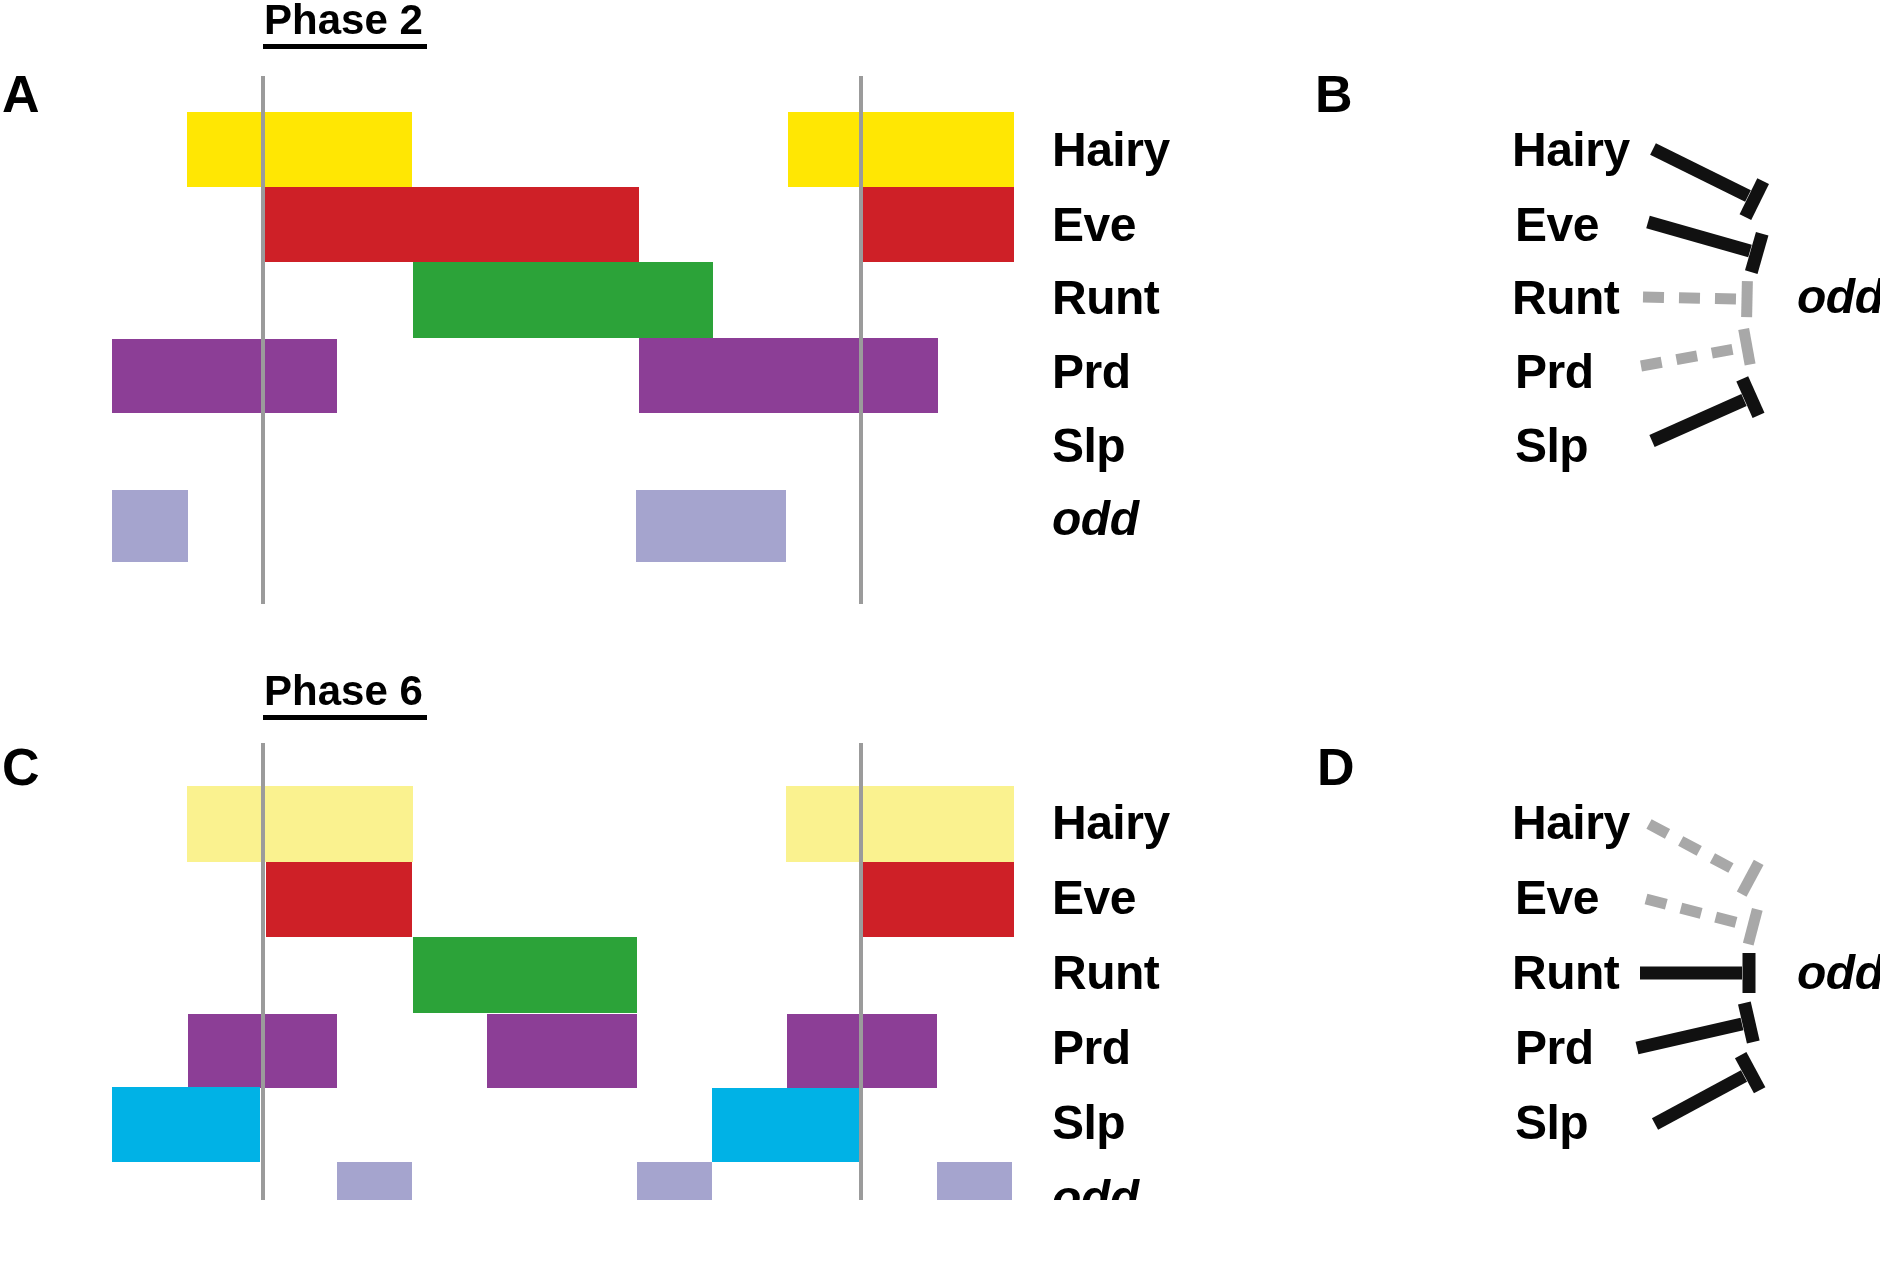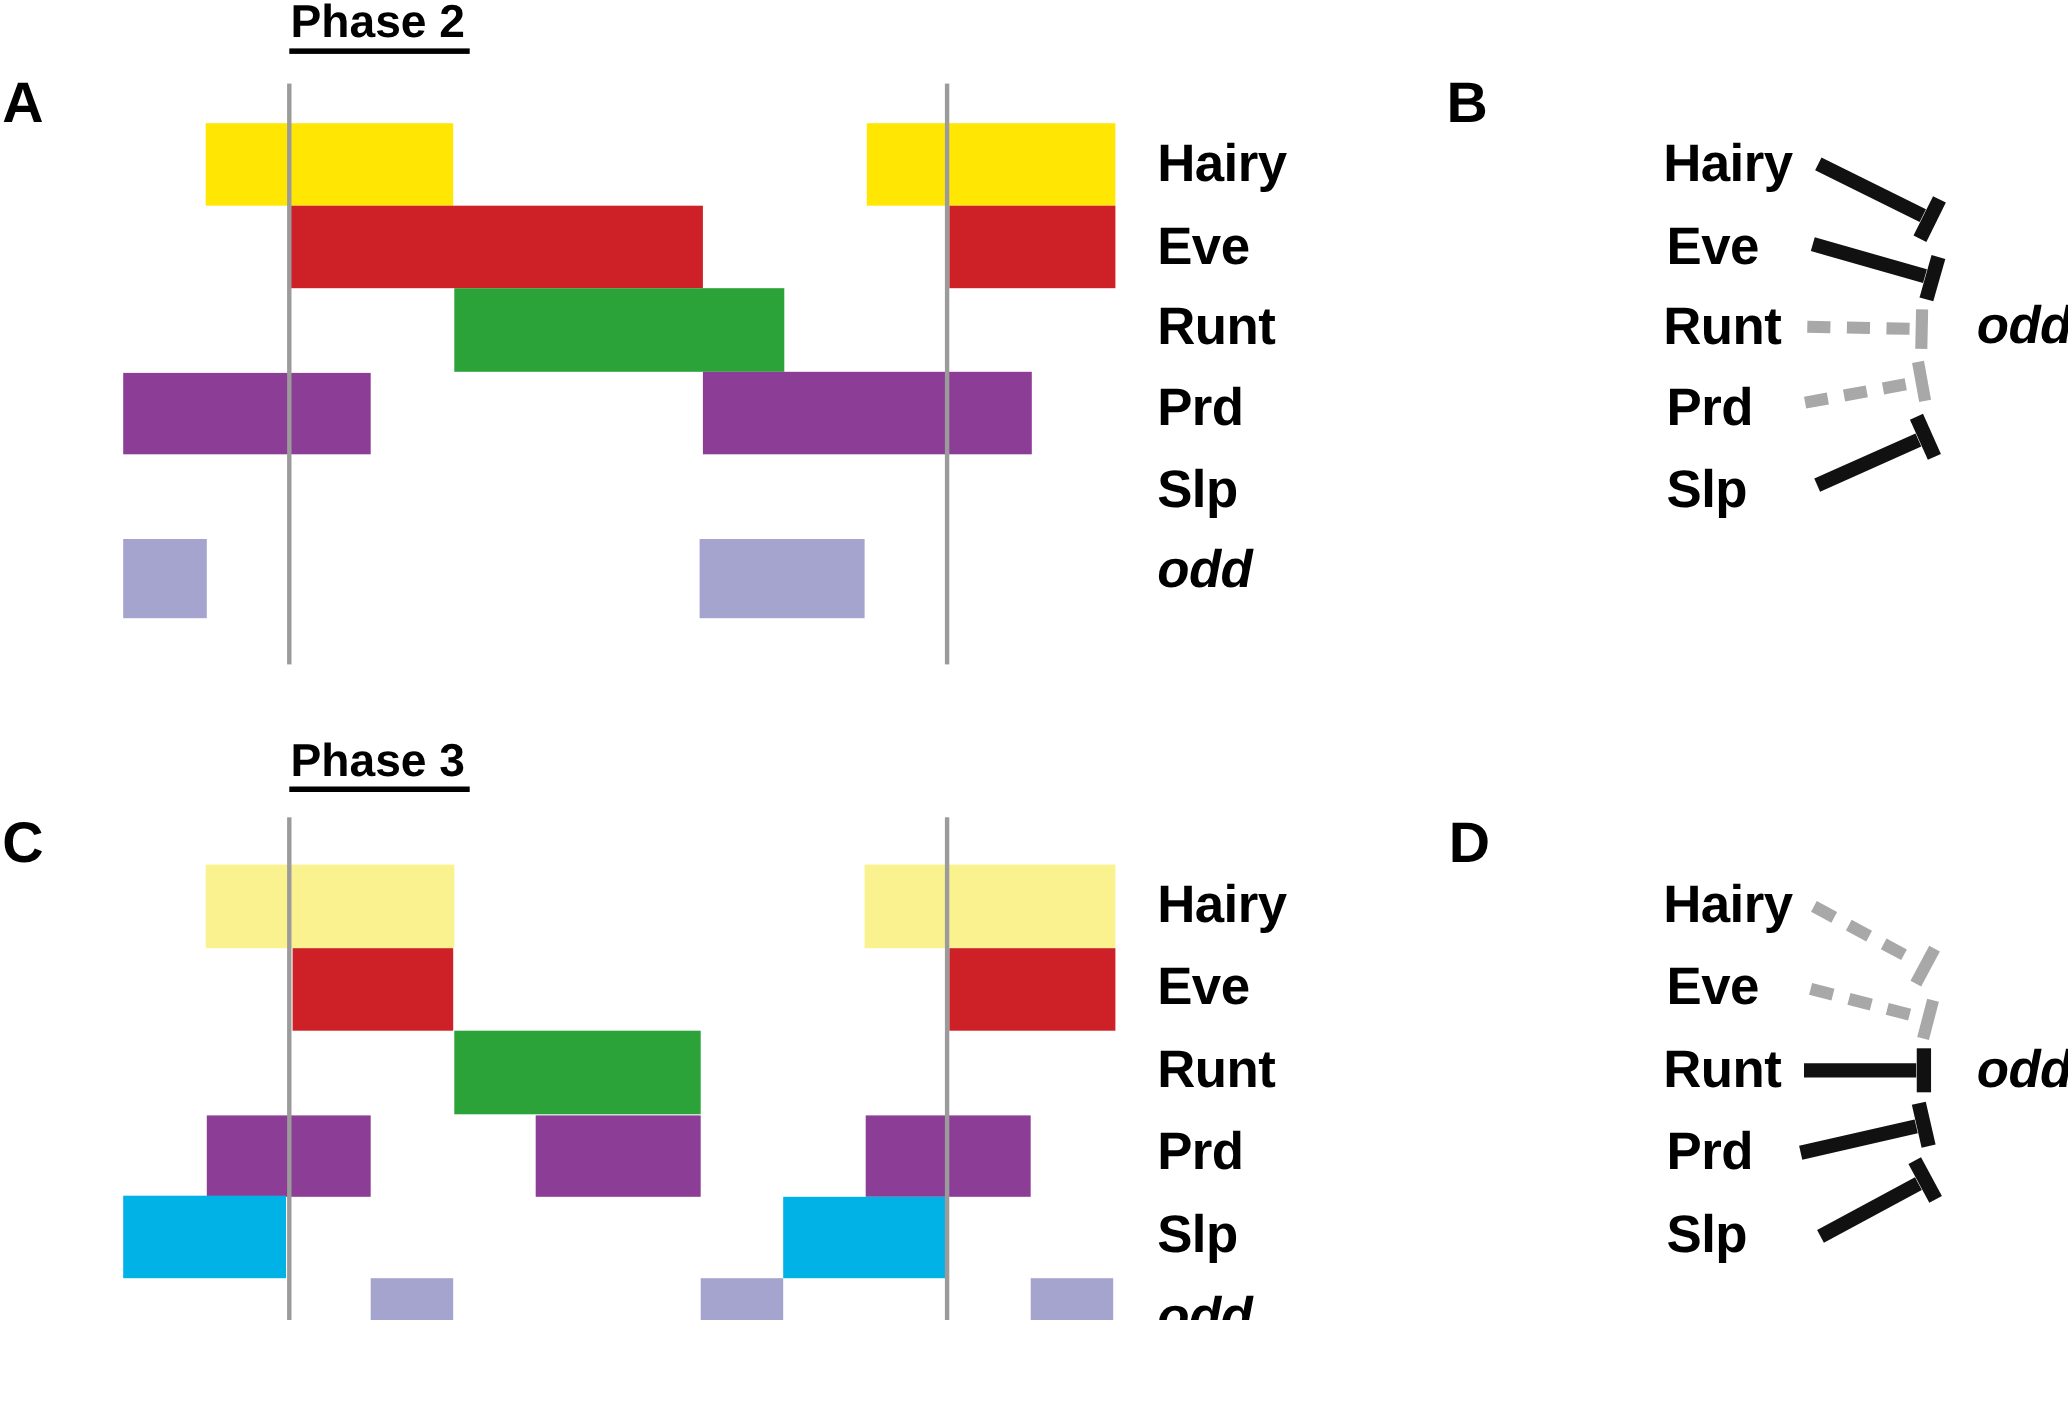--- a/index.html
+++ b/index.html
@@ -50,21 +50,21 @@
       <line x1="1757.304166879287" y1="909.3406318401658" x2="1748.245348215749" y2="944.1822420845435" stroke="#A8A8A8" stroke-width="11" stroke-linecap="butt"></line>
       <line x1="1640" y1="973" x2="1742" y2="973" stroke="#111111" stroke-width="13" stroke-linecap="butt"></line>
       <line x1="1749" y1="953" x2="1749" y2="993" stroke="#111111" stroke-width="13" stroke-linecap="butt"></line>
       <line x1="1637" y1="1048" x2="1742" y2="1024" stroke="#111111" stroke-width="13" stroke-linecap="butt"></line>
       <line x1="1744.3675135159601" y1="1002.9430562580477" x2="1753.280505576046" y2="1041.9373965209224" stroke="#111111" stroke-width="13" stroke-linecap="butt"></line>
       <line x1="1655" y1="1124" x2="1744" y2="1076" stroke="#111111" stroke-width="13" stroke-linecap="butt"></line>
       <line x1="1740.6672844908337" y1="1055.0741067733068" x2="1759.6548624659051" y2="1090.2802409354183" stroke="#111111" stroke-width="13" stroke-linecap="butt"></line>
     </svg>
 
   <div class="phase-title" id="titleA"><span class="u">Phase 2</span></div>
-  <div class="phase-title" id="titleC"><span class="u">Phase 3</span></div>
+  <div class="phase-title" id="titleC"><span class="u">Phase 6</span></div>
 
   <div class="panel-letter" id="letterA">A</div>
   <div class="panel-letter" id="letterB">B</div>
   <div class="panel-letter" id="letterC">C</div>
   <div class="panel-letter" id="letterD">D</div>
 <div class="bar" style="left: 187px; top: 112px; width: 225px; height: 75px; background: rgb(255, 231, 3);"></div>
     <div class="bar" style="left: 788px; top: 112px; width: 226px; height: 75px; background: rgb(255, 231, 3);"></div>
     <div class="bar" style="left: 263px; top: 187px; width: 376px; height: 75px; background: rgb(206, 32, 39);"></div>
     <div class="bar" style="left: 863px; top: 187px; width: 151px; height: 75px; background: rgb(206, 32, 39);"></div>
     <div class="bar" style="left: 413px; top: 262px; width: 300px; height: 76px; background: rgb(44, 163, 57);"></div>

